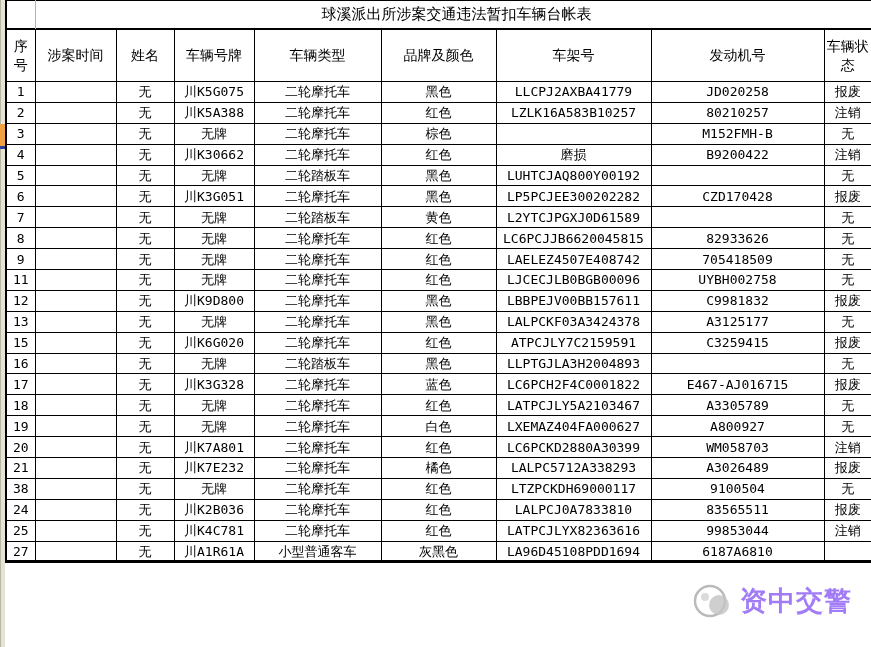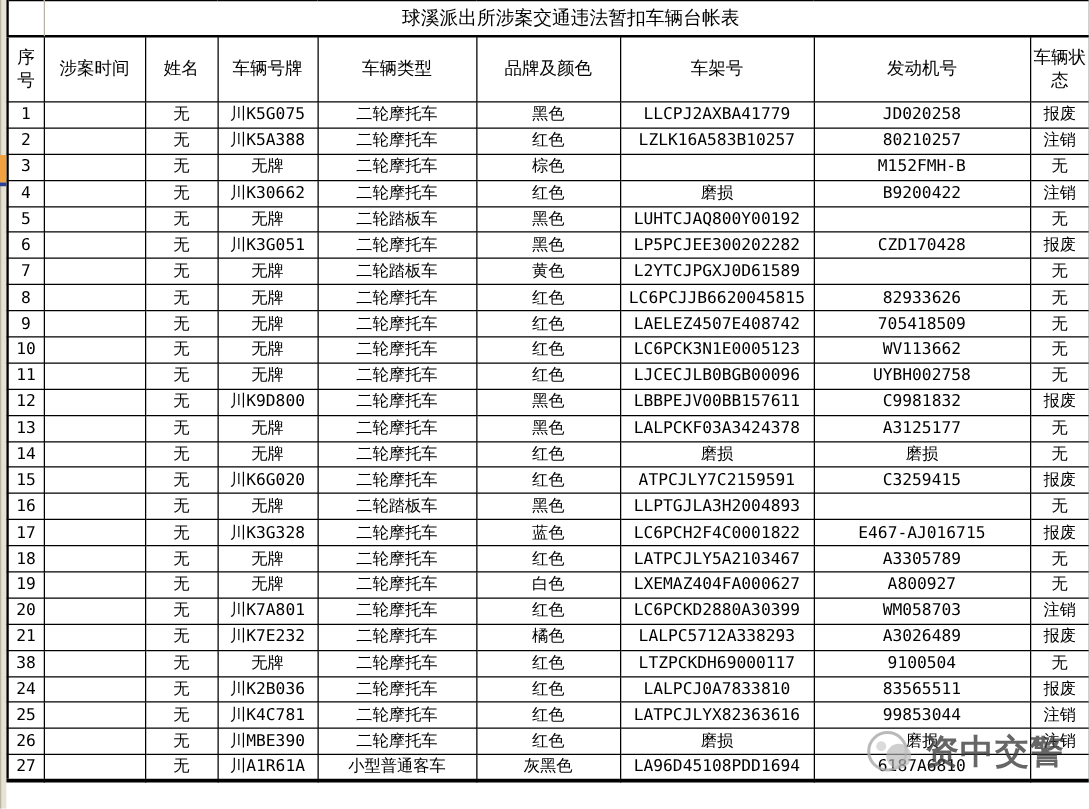--- a/index.html
+++ b/index.html
@@ -84,21 +84,21 @@
   .watermark {
     position: absolute; left: 692px; top: 580px;
     display: flex; align-items: center;
     z-index: 5;
     pointer-events: none;
     opacity: 0.8;
   }
   .watermark .wm-text {
     font-size: 27px;
     font-weight: bold;
-    color: #404040;
+    color: #8b5cf6;
     letter-spacing: 1px;
     font-family: "DejaVu Sans", "Liberation Sans", sans-serif;
     white-space: nowrap;
     margin-left: 4px;
   }
 </style>
 </head>
 <body>
 
 <div class="margin-strip"></div>
@@ -228,31 +228,20 @@
         <td>&nbsp;</td>
         <td>无</td>
         <td>无牌</td>
         <td>二轮摩托车</td>
         <td>红色</td>
         <td>LAELEZ4507E408742</td>
         <td>705418509</td>
         <td>无</td>
       </tr>
       <tr>
-        <td>10</td>
-        <td>&nbsp;</td>
-        <td>无</td>
-        <td>无牌</td>
-        <td>二轮摩托车</td>
-        <td>红色</td>
-        <td>LC6PCK3N1E0005123</td>
-        <td>WV113662</td>
-        <td>无</td>
-      </tr>
-      <tr>
         <td>11</td>
         <td>&nbsp;</td>
         <td>无</td>
         <td>无牌</td>
         <td>二轮摩托车</td>
         <td>红色</td>
         <td>LJCECJLB0BGB00096</td>
         <td>UYBH002758</td>
         <td>无</td>
       </tr>
@@ -269,31 +258,20 @@
       </tr>
       <tr>
         <td>13</td>
         <td>&nbsp;</td>
         <td>无</td>
         <td>无牌</td>
         <td>二轮摩托车</td>
         <td>黑色</td>
         <td>LALPCKF03A3424378</td>
         <td>A3125177</td>
-        <td>无</td>
-      </tr>
-      <tr>
-        <td>14</td>
-        <td>&nbsp;</td>
-        <td>无</td>
-        <td>无牌</td>
-        <td>二轮摩托车</td>
-        <td>红色</td>
-        <td>磨损</td>
-        <td>磨损</td>
         <td>无</td>
       </tr>
       <tr>
         <td>15</td>
         <td>&nbsp;</td>
         <td>无</td>
         <td>川K6G020</td>
         <td>二轮摩托车</td>
         <td>红色</td>
         <td>ATPCJLY7C2159591</td>
@@ -390,31 +368,20 @@
       </tr>
       <tr>
         <td>25</td>
         <td>&nbsp;</td>
         <td>无</td>
         <td>川K4C781</td>
         <td>二轮摩托车</td>
         <td>红色</td>
         <td>LATPCJLYX82363616</td>
         <td>99853044</td>
-        <td>注销</td>
-      </tr>
-      <tr>
-        <td>26</td>
-        <td>&nbsp;</td>
-        <td>无</td>
-        <td>川MBE390</td>
-        <td>二轮摩托车</td>
-        <td>红色</td>
-        <td>磨损</td>
-        <td>磨损</td>
         <td>注销</td>
       </tr>
       <tr>
         <td>27</td>
         <td>&nbsp;</td>
         <td>无</td>
         <td>川A1R61A</td>
         <td>小型普通客车</td>
         <td>灰黑色</td>
         <td>LA96D45108PDD1694</td>

